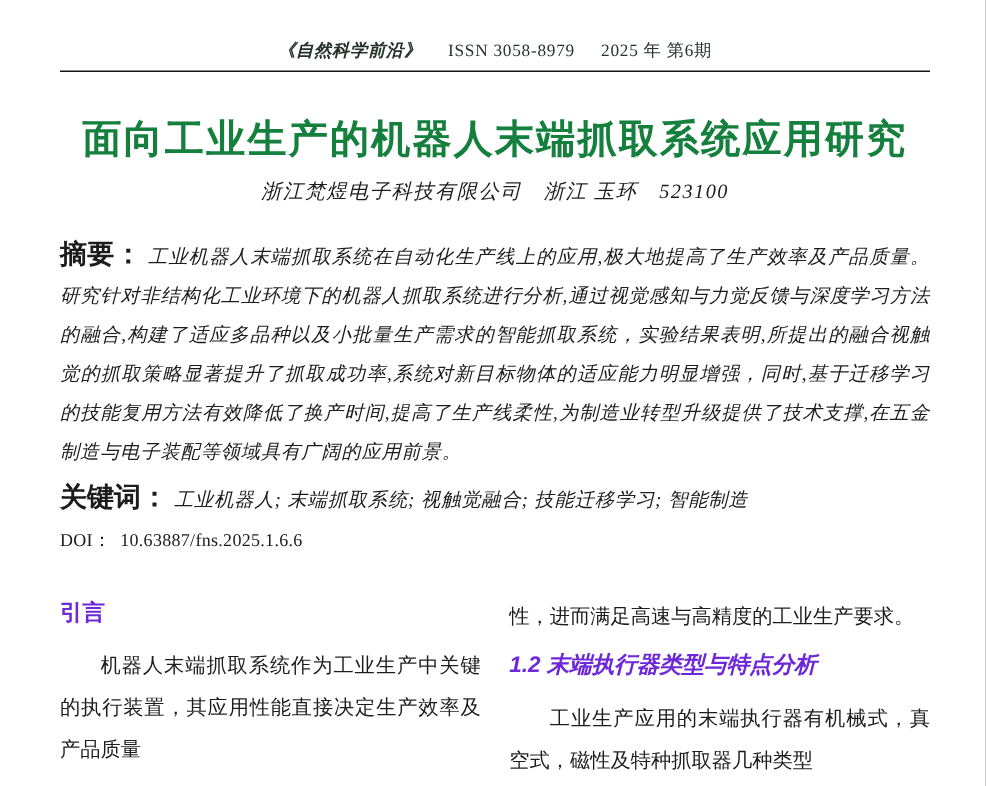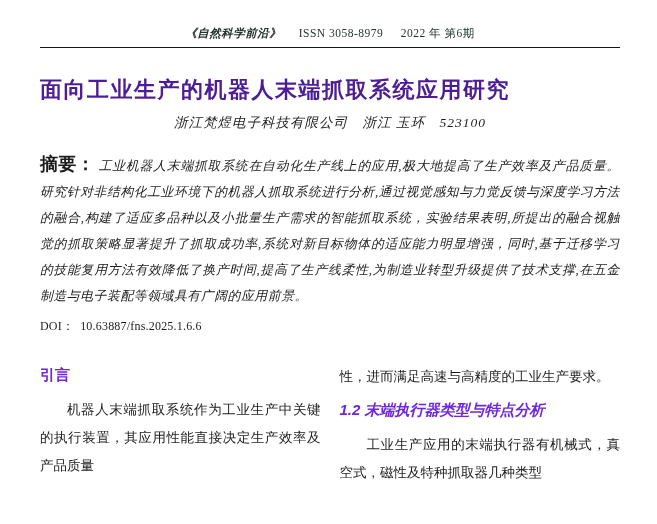--- a/index.html
+++ b/index.html
@@ -25,26 +25,26 @@
     padding-bottom: 6px;
     border-bottom: 1.6px solid #161616;
     white-space: nowrap;
   }
   .journal-header .journal-name { font-style: italic; font-weight: bold; }
   .journal-header span { margin: 0 7px; }
 
   
   .paper-title {
     margin: 27px 0 0 0;
-    text-align: left;
+    text-align: center;
     font-family: "Liberation Sans", sans-serif;
     font-weight: bold;
-    font-size: 22px;
+    font-size: 26px;
     letter-spacing: 1.5px;
-    color: #4c1d95;
+    color: #15803d;
   }
   .author-name {
     margin-top: 28px;
     text-align: center;
     font-size: 13.5px;
     font-style: italic;
     letter-spacing: 2px;
   }
   .author-affiliation {
     margin-top: 9px;
@@ -114,30 +114,31 @@
   .body-col .section-heading.mid { margin: 7px 0 9px 0; font-style: italic; }
 </style>
 </head>
 <body>
 
 <div class="page">
 
   <div class="journal-header">
     <span class="journal-name">《自然科学前沿》</span>
     <span class="journal-issn">ISSN 3058-8979</span>
-    <span class="journal-issue">2022 年 第6期</span>
+    <span class="journal-issue">2025 年 第6期</span>
   </div>
 
   <h1 class="paper-title">面向工业生产的机器人末端抓取系统应用研究</h1>
 
 
   <div class="author-affiliation">浙江梵煜电子科技有限公司　浙江 玉环　523100</div>
 
   <p class="abstract-para"><span class="blk-label">摘要：</span><span>工业机器人末端抓取系统在自动化生产线上的应用,极大地提高了生产效率及产品质量。研究针对非结构化工业环境下的机器人抓取系统进行分析,通过视觉感知与力觉反馈与深度学习方法的融合,构建了适应多品种以及小批量生产需求的智能抓取系统，实验结果表明,所提出的融合视触觉的抓取策略显著提升了抓取成功率,系统对新目标物体的适应能力明显增强，同时,基于迁移学习的技能复用方法有效降低了换产时间,提高了生产线柔性,为制造业转型升级提供了技术支撑,在五金制造与电子装配等领域具有广阔的应用前景。</span></p>
 
+  <p class="keywords-line"><span class="blk-label">关键词：</span><span>工业机器人; 末端抓取系统; 视触觉融合; 技能迁移学习; 智能制造</span></p>
 
   <p class="doi-line"><span class="doi-label">DOI：</span><span>10.63887/fns.2025.1.6.6</span></p>
 
   <div class="body-columns">
 
     <div class="body-col">
       <h2 class="section-heading">引言</h2>
       <p class="para-indent"><span>机器人末端抓取系统作为工业生产中关键的执行装置，其应用性能直接决定生产效率及产品质量</span></p>
     </div>
 

